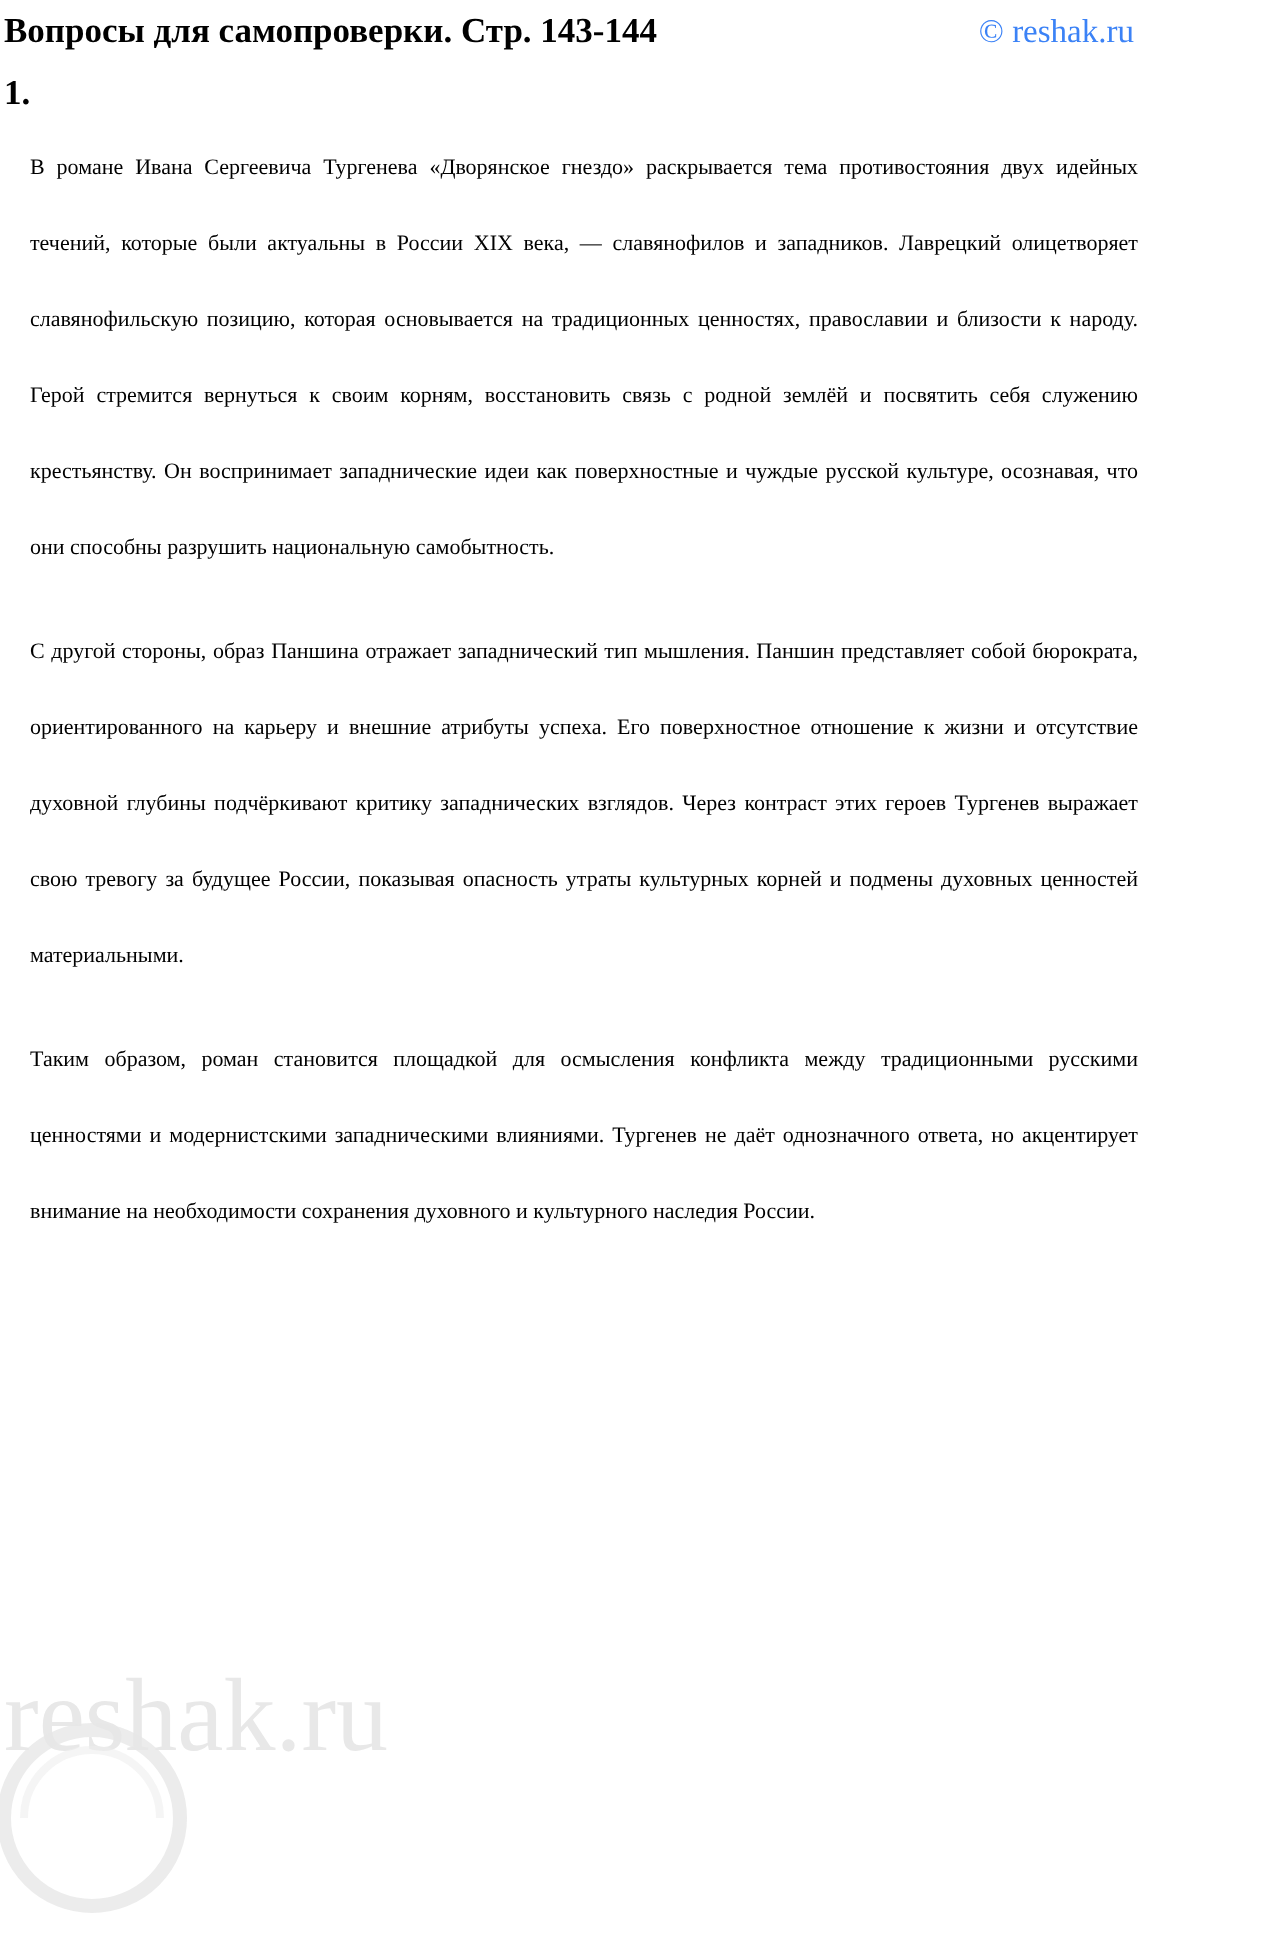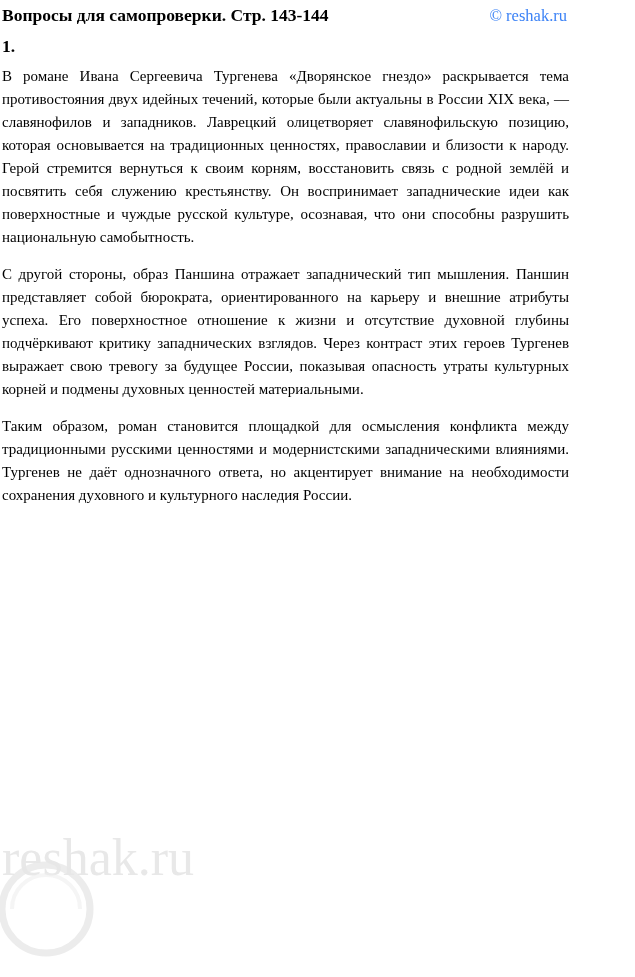--- a/index.html
+++ b/index.html
@@ -42,25 +42,25 @@
     white-space: nowrap;
     padding-right: 2px;
   }
   .question-number {
     font-weight: bold;
     font-size: 17.5px;
     line-height: 26px;
     margin: 6px 0 6px 0;
   }
   .para {
-    font-size: 15px;
-    line-height: 23px;
+    font-size: 11px;
+    line-height: 38px;
     text-align: justify;
     text-justify: inter-word;
-    margin: 0 0 14px 0;
+    margin: 0 0 14px 13px;
     hyphens: none;
   }
   .para:last-child {
     margin-bottom: 0;
   }
   
   .watermark {
     position: absolute;
     left: -6px;
     bottom: 14px;

